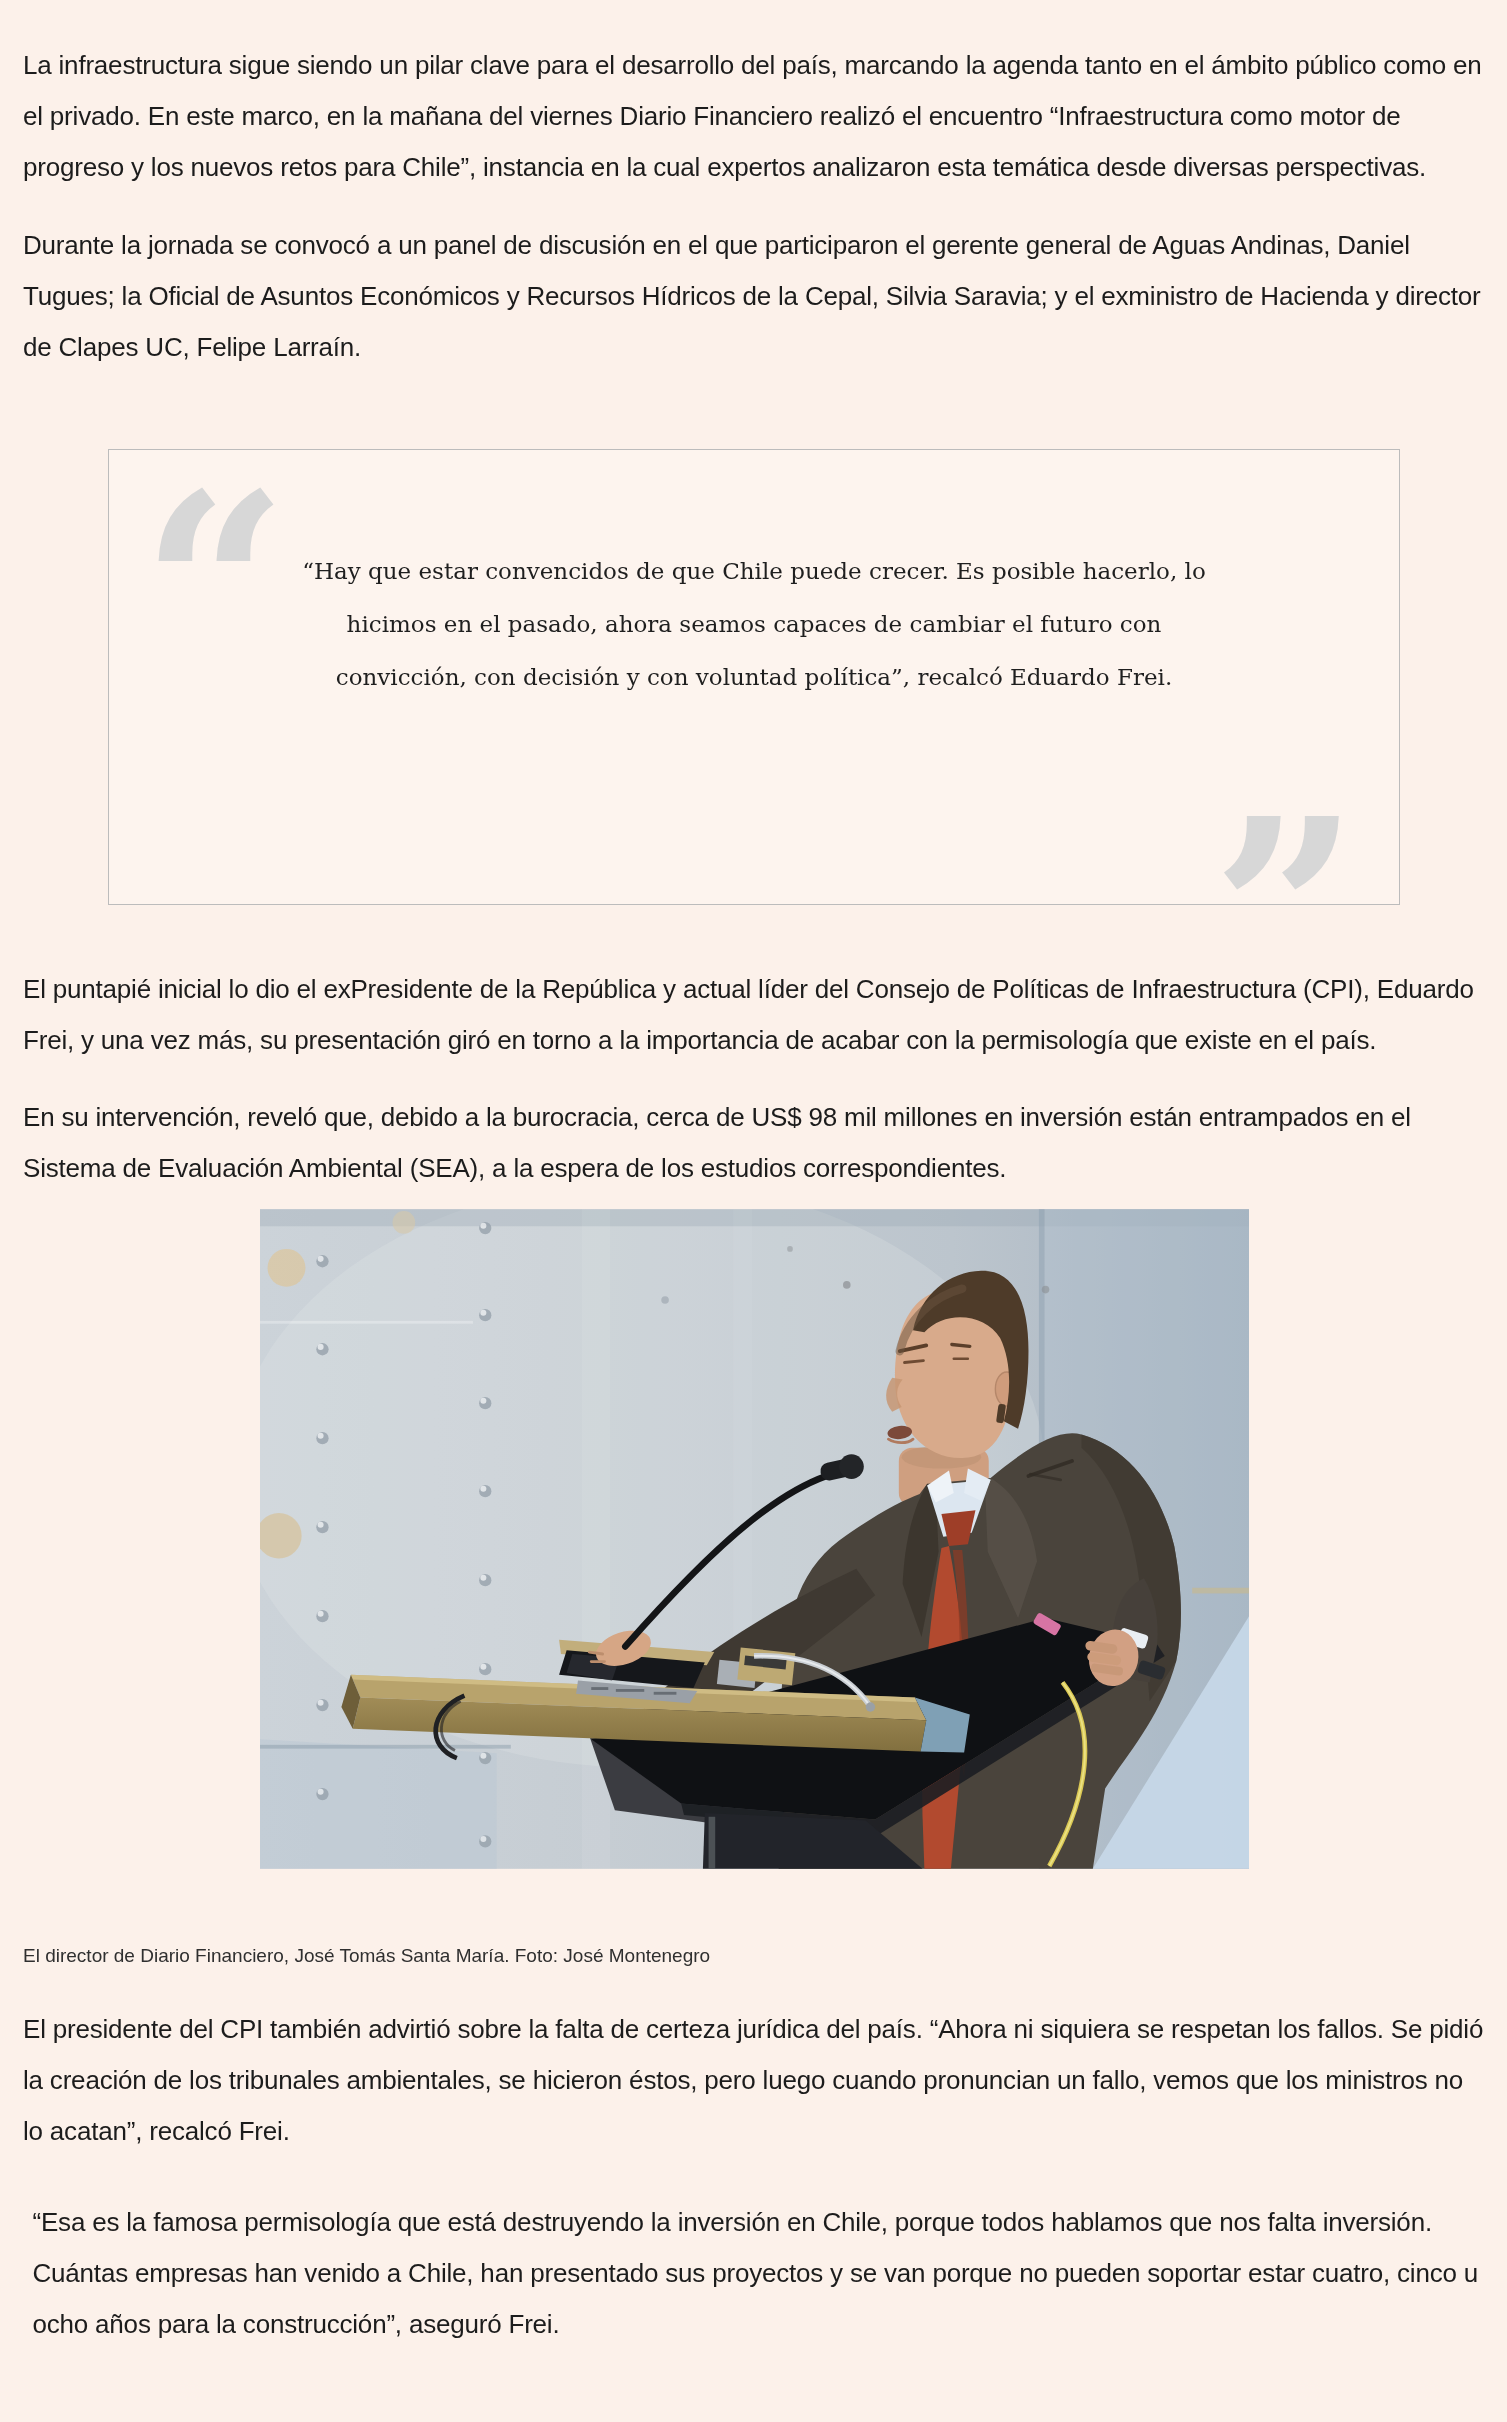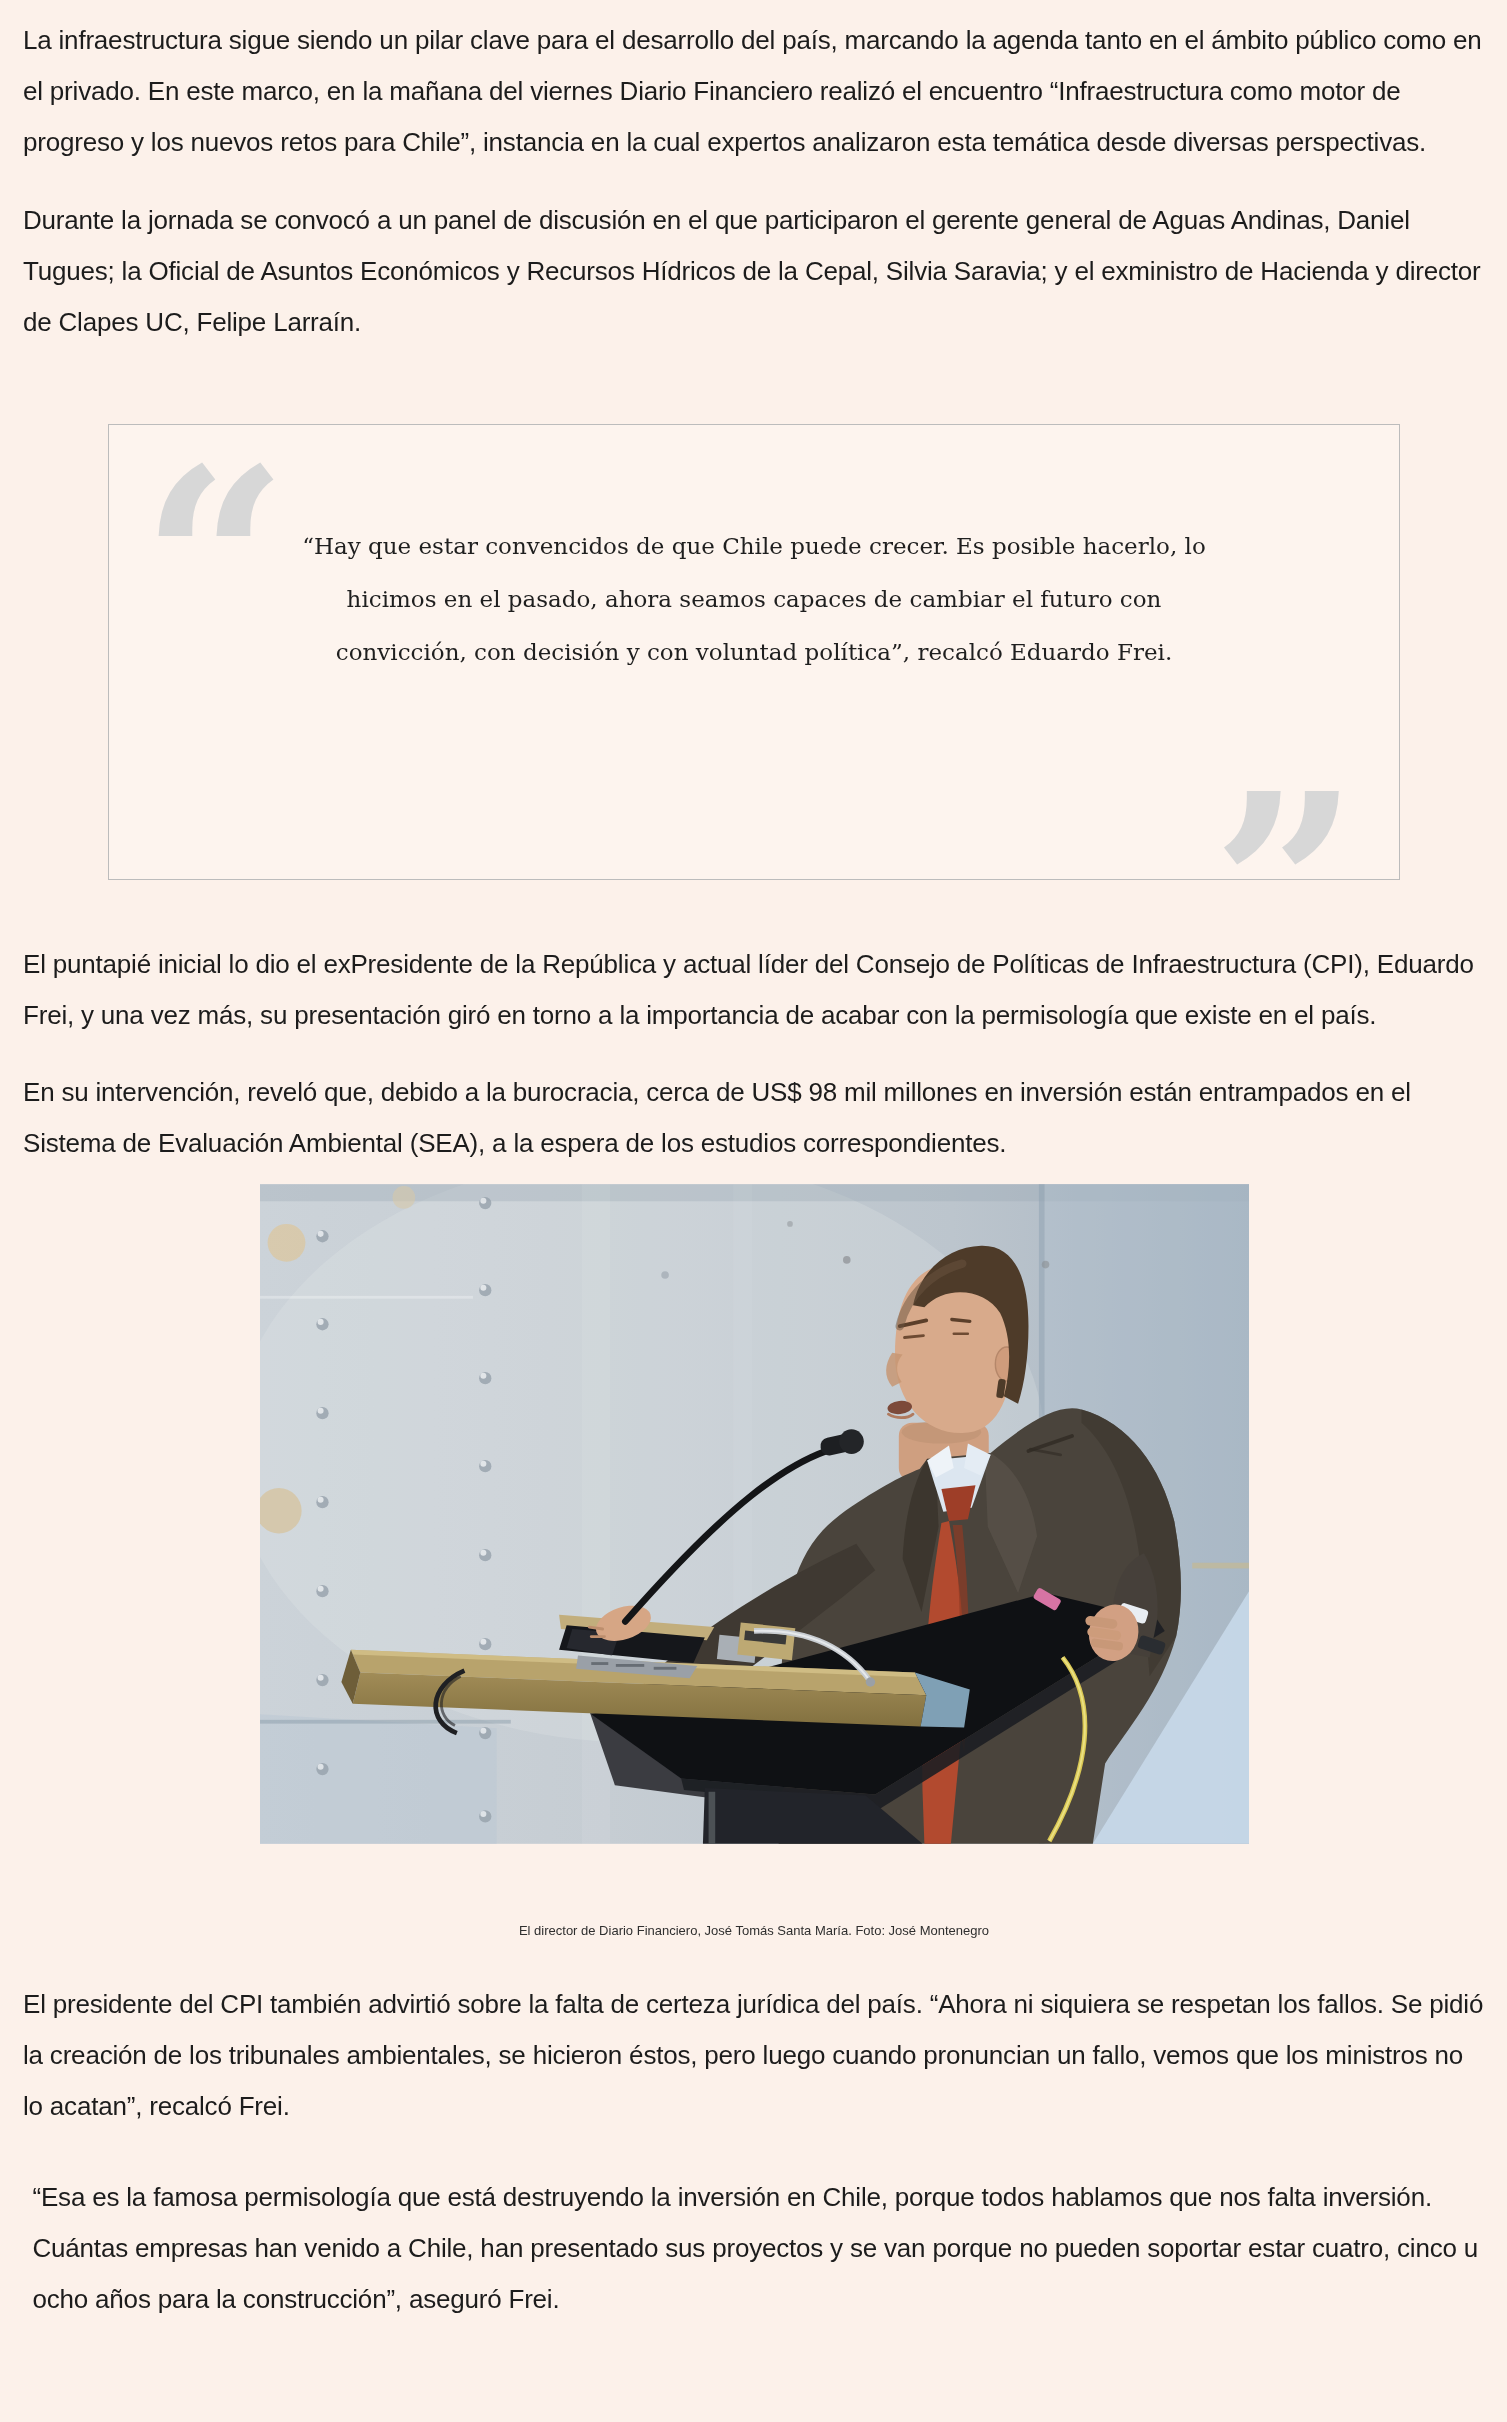--- a/index.html
+++ b/index.html
@@ -11,21 +11,21 @@
     --caption-color:#2f2f2f;
   }
   *{box-sizing:border-box;}
   html,body{margin:0;padding:0;}
   body{
     width:1508px;height:2423px;overflow:hidden;
     background:var(--background);
     font-family:"Liberation Sans",sans-serif;
     color:var(--text-color);
   }
-  .article{padding:15px 23px 0;}
+  .article{padding:15px 23px 0;margin-top:25px;}
   .para{
     font-size:26px;line-height:51px;letter-spacing:-0.2px;
     margin:0 0 26.5px;
   }
   .para.tight{margin-bottom:15px;}
   .para.mt-lg{margin-top:40px;}
   .para.mt-md{margin-top:34px;margin-bottom:0;}
   .para.indent{padding-left:9.5px;}
 
   .pullquote{
@@ -47,22 +47,22 @@
     font-weight:bold;font-size:256px;line-height:1;
     color:var(--quote-mark);user-select:none;pointer-events:none;
   }
   .qmark.open{left:32px;top:10.4px;}
   .qmark.close{right:40px;top:335px;}
 
   .photo-fig{margin:0;}
   .photo{width:989px;height:660px;margin:0 auto;overflow:hidden;}
   .photo svg{display:block;}
   .photo-fig figcaption{
-    margin-top:74px;text-align:center;
-    font-size:13px;line-height:26.5px;color:var(--caption-color);
+    margin-top:74px;text-align:left;
+    font-size:19px;line-height:26.5px;color:var(--caption-color);
   }
 </style>
 </head>
 <body>
 
 <main class="article">
 
   <p class="para">La infraestructura sigue siendo un pilar clave para el desarrollo del país, marcando la agenda tanto en el ámbito público como en el privado. En este marco, en la mañana del viernes Diario Financiero realizó el encuentro “Infraestructura como motor de progreso y los nuevos retos para Chile”, instancia en la cual expertos analizaron esta temática desde diversas perspectivas.</p>
 
   <p class="para">Durante la jornada se convocó a un panel de discusión en el que participaron el gerente general de Aguas Andinas, Daniel Tugues; la Oficial de Asuntos Económicos y Recursos Hídricos de la Cepal, Silvia Saravia; y el exministro de Hacienda y director de Clapes UC, Felipe Larraín.</p>

